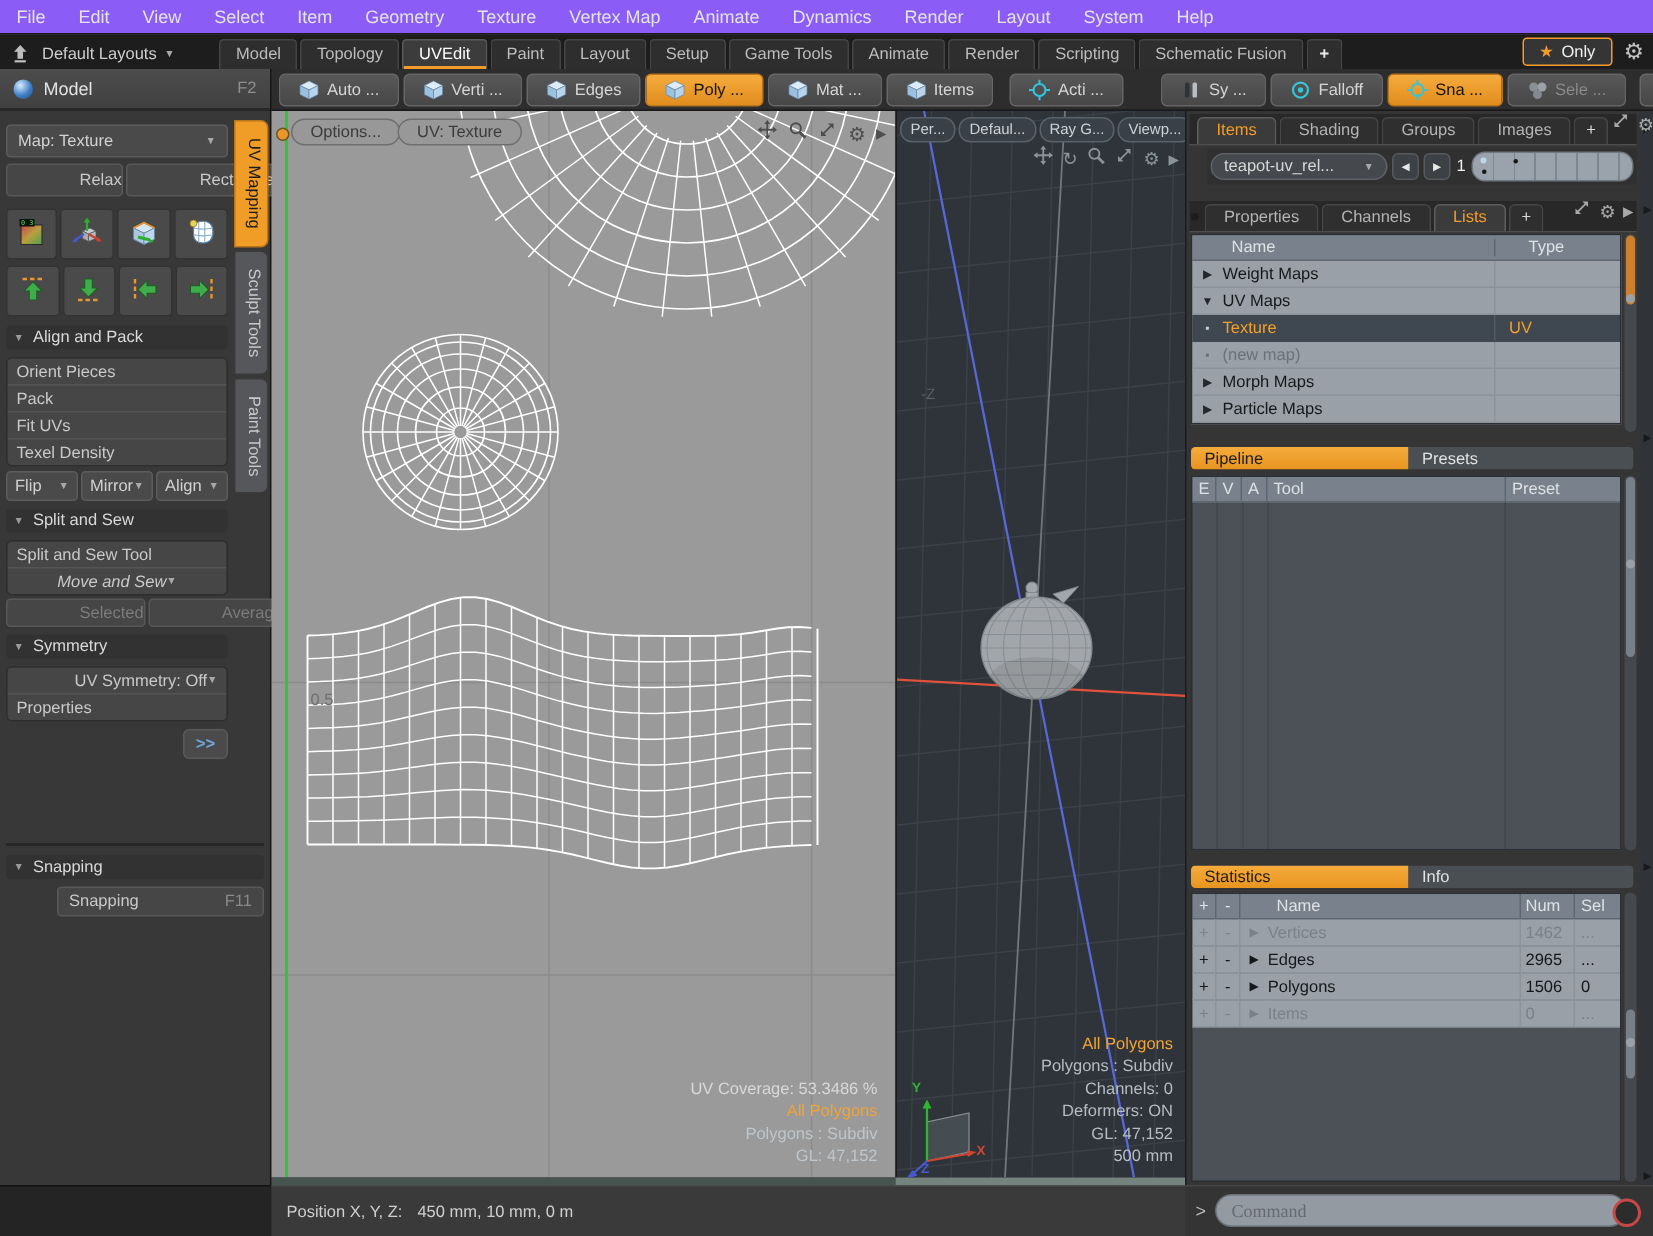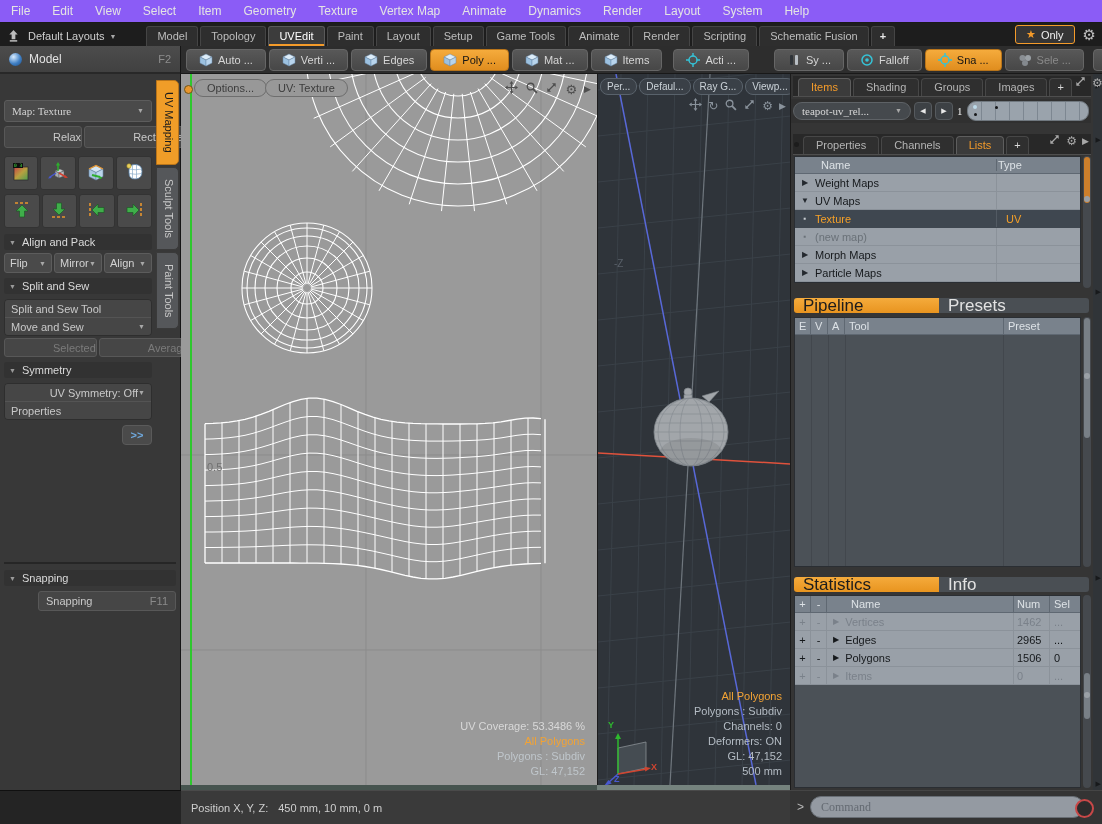--- a/index.html
+++ b/index.html
@@ -110,22 +110,22 @@
   .edge-arrow{position:absolute;right:1px;color:#17191b;font-size:7px;}
   .rp-tabrow{position:absolute;left:2px;right:11px;height:20px;display:flex;align-items:flex-end;gap:2px;
     border-bottom:1px solid #4e4e4e;background:#282828;}
   .winDot{width:5px;height:5px;border-radius:50%;background:#1c1c1c;margin:0 2px 7px 1px;}
   .rtab{font-size:11px;color:#b4b4b4;background:#2f2f2f;border:1px solid #474747;border-bottom:none;
     border-radius:4px 4px 0 0;padding:2px 12px 3px;line-height:12px;}
   .rtab.active{background:#3b3b3b;color:#f49b2a;border-color:#5e5e5e;}
   .rtab.add{padding:2px 7px 3px;color:#d8d8d8;}
   .rp-ticons{margin-left:auto;display:flex;gap:5px;align-items:center;padding:0 2px 4px 0;color:#a8a8a8;}
   .rp-ticons .g{font-size:12px;line-height:12px;}
-  .scene-row{position:absolute;left:0;right:11px;top:25px;height:24px;background:#303030;
-    display:flex;align-items:center;gap:3px;padding:0 2px;font-family:Liberation Serif, serif;}
+  .scene-row{position:absolute;left:14px;right:11px;top:25px;height:24px;background:#303030;
+    display:flex;align-items:center;gap:3px;padding:0 2px;}
   .scene-dd{width:118px;height:18px;background:#45494d;border:1px solid #5e6266;border-radius:9px;
     color:#d8d8d8;font-size:11px;display:flex;align-items:center;justify-content:space-between;padding:0 8px;box-sizing:border-box;}
   .nav-btn{width:16px;height:16px;background:#3d4145;border:1px solid #565a5e;border-radius:4px;
     color:#e8e8e8;font-size:7px;display:flex;align-items:center;justify-content:center;}
   .frame-num{color:#f0f0f0;font-size:11px;margin:0 1px;}
   .timeline{flex:1;height:18px;border-radius:9px;background:#9aa3ac;border:1px solid #70787f;position:relative;
     background-image:repeating-linear-gradient(90deg,transparent 0 13px,#7d8791 13px 14px);}
   .tl-dot{position:absolute;border-radius:50%;}
   
   .tbl-head{display:flex;height:16px;background:#79828c;border-bottom:1px solid #5f6872;
@@ -136,23 +136,23 @@
     font-size:11px;color:#15181b;background:#99a0a8;}
   .l-row.selected{background:#3f4750;color:#f5a028;border-bottom-color:#3f4750;}
   .l-row.dim{color:#6a7178;}
   .l-arrow{width:20px;text-align:center;font-size:8px;color:#23282e;}
   .l-bullet{width:20px;text-align:center;font-size:8px;}
   .l-name{flex:1;}
   .l-type{width:84px;border-left:1px solid #8b929a;align-self:stretch;display:flex;align-items:center;
     padding-left:9px;box-sizing:border-box;}
   .l-row.selected .l-type{border-left-color:#525a63;color:#f5a028;}
   .lh-name{flex:1;padding-left:26px;}
-  .lh-type{width:84px;border-left:1px solid #5f6872;padding-left:1px;box-sizing:border-box;}
+  .lh-type{width:84px;border-left:1px solid #5f6872;padding-left:22px;box-sizing:border-box;}
   .seg-tabs{position:absolute;left:3px;right:13px;height:15px;display:flex;border-radius:3px;overflow:hidden;}
-  .seg{font-size:17px;display:flex;align-items:center;padding-left:9px;}
+  .seg{font-size:11px;display:flex;align-items:center;padding-left:9px;}
   .seg.on{width:145px;background:linear-gradient(#f5ab3c,#e8941f);color:#1c1c1c;box-sizing:border-box;}
   .seg.off{flex:1;background:#4a4f54;color:#e2e2e2;}
   .pipe-wrap{position:absolute;left:3px;right:11px;top:243px;height:250px;}
   .pipe-tbl{position:absolute;left:0;right:10px;top:0;bottom:0;border:1px solid #2a2e33;background:#4b5157;}
   .ph-cell{border-right:1px solid #5f6872;height:100%;display:flex;align-items:center;padding-left:4px;box-sizing:border-box;}
   .pipe-body{position:absolute;left:0;right:0;top:17px;bottom:0;}
   .pipe-vline{position:absolute;top:0;bottom:0;width:1px;background:#42474d;}
   .stats-wrap{position:absolute;left:3px;right:11px;top:521px;height:193px;}
   .stats-tbl{position:absolute;left:0;right:10px;top:0;bottom:0;border:1px solid #2a2e33;background:#4b5157;}
   .s-row{display:flex;height:17px;border-bottom:1px solid #8b929a;align-items:center;font-size:11px;
@@ -362,21 +362,21 @@
       </button>
     </div>
 
   <aside id="left-panel">
     <div class="lp-header">
       <span class="lp-sphere"></span>
       <span class="lp-title">Model</span>
       <span class="lp-key">F2</span>
     </div>
     <div class="lp-body">
-      <div class="lp-dd" style="margin-top:22px;font-family:Liberation Serif, serif;">
+      <div class="lp-dd" style="margin-top:5px;">
         <span>Map: Texture</span>
         <span class="caret">▼</span>
       </div>
       <div class="lp-row">
         <div class="lp-cbtn">Relax</div>
         <div class="lp-cbtn">Rectangle</div>
       </div>
       <div class="lp-icons" id="tool-icon-row">
           <button class="lp-ibtn">
             <span><svg width="20" height="20" viewBox="0 0 20 20">
@@ -447,41 +447,47 @@
             <span><svg width="18" height="18" viewBox="0 0 18 18">
                 <path d="M14,9L8,15V11.5H2V6.5H8V3Z" fill="#3fae4a" stroke="#1e5a26" stroke-width="0.7"></path>
                 <line x1="16" y1="2" x2="16" y2="16" stroke="#e8962e" stroke-width="1.6" stroke-dasharray="3,2"></line>
               </svg></span>
           </button>
         </div>
       <div class="lp-sec">
         <span class="tri">▼</span>
         <span>Align and Pack</span>
       </div>
+      <div class="lp-stack">
+        <div class="lp-btn">Orient Pieces</div>
+        <div class="lp-btn">Pack</div>
+        <div class="lp-btn">Fit UVs</div>
+        <div class="lp-btn">Texel Density</div>
+      </div>
       <div class="lp-dd3">
         <div class="lp-dd">
             <span>Flip</span>
             <span class="caret">▼</span>
           </div>
         <div class="lp-dd">
             <span>Mirror</span>
             <span class="caret">▼</span>
           </div>
         <div class="lp-dd">
             <span>Align</span>
             <span class="caret">▼</span>
           </div>
       </div>
       <div class="lp-sec" style="margin-top:5px;">
         <span class="tri">▼</span>
         <span>Split and Sew</span>
       </div>
       <div class="lp-stack">
         <div class="lp-btn">Split and Sew Tool</div>
-        <div class="lp-btn" style="justify-content:space-between;">
+        <div class="lp-btn" style="justify-content:center;font-style:italic;">
           <span>Move and Sew</span>
           <span class="caret">▼</span>
         </div>
       </div>
       <div class="lp-row" style="margin-top:2px;">
         <div class="lp-cbtn dis" style="height:17px;">Selected</div>
         <div class="lp-cbtn dis" style="height:17px;">Average</div>
         <div class="lp-cbtn dis" style="height:17px;">Unsel ...</div>
       </div>
       <div class="lp-sec" style="margin-top:5px;">

